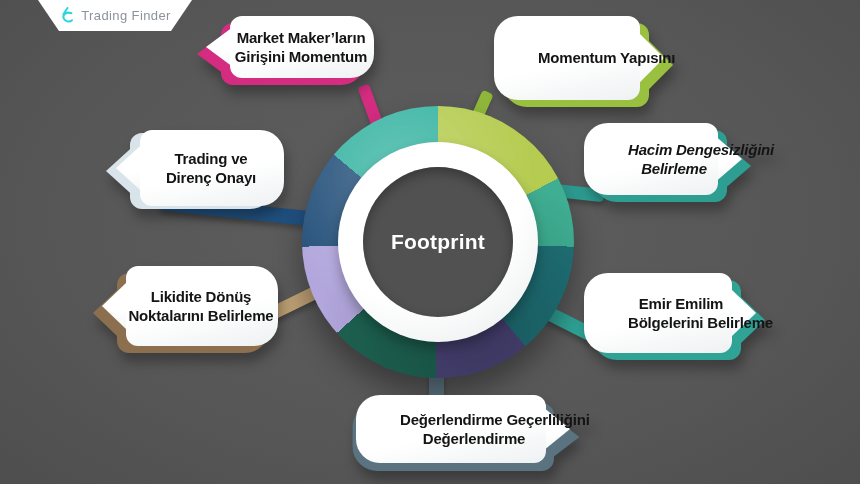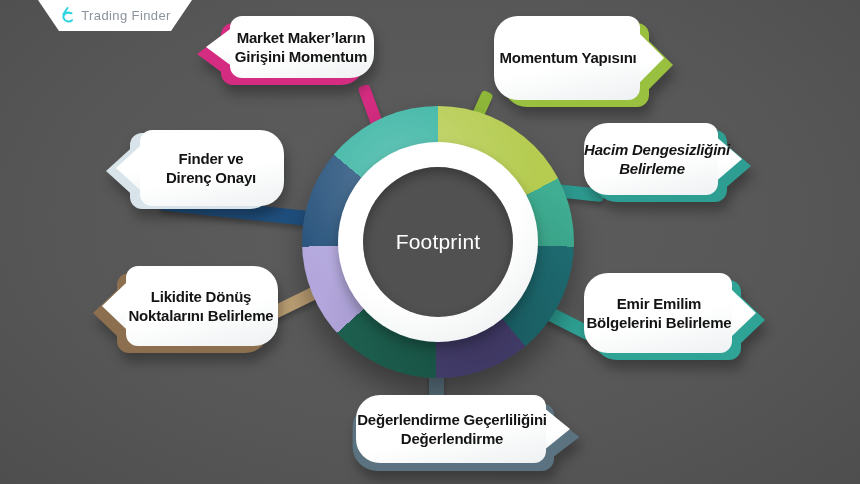--- a/index.html
+++ b/index.html
@@ -18,39 +18,39 @@
   .donut .ring{position:absolute;inset:0;border-radius:50%;}
   .donut .gloss{position:absolute;inset:0;border-radius:50%;
     background:radial-gradient(circle at 36% 26%, rgba(255,255,255,.25), rgba(255,255,255,0) 52%),
                radial-gradient(circle at 64% 82%, rgba(0,0,0,.22), rgba(0,0,0,0) 55%);}
   .donut .white-ring{position:absolute;inset:36px;border-radius:50%;
     background:radial-gradient(circle at 38% 28%, #ffffff 55%, #e7eaeb);
     box-shadow:0 6px 12px rgba(0,0,0,.28);}
   .donut .center{position:absolute;inset:61px;border-radius:50%;background:#515151;
     box-shadow:inset 0 5px 12px rgba(0,0,0,.32);
     display:flex;flex-direction:column;justify-content:center;text-align:center;
-    color:#fff;font-weight:400;font-size:21px;line-height:1.25;letter-spacing:.2px;}
+    color:#fff;font-weight:700;font-size:21px;line-height:1.25;letter-spacing:.2px;}
 
   
   .callout{position:absolute;filter:drop-shadow(3px 9px 6px rgba(0,0,0,.30));}
   .callout .under,.callout .front{position:absolute;inset:0;}
   .callout i{position:absolute;display:block;}
   .callout .box{top:0;bottom:0;}
   .point-left  .box{left:24px;right:0;border-radius:12px 24px 24px 12px;}
   .point-left  .tip{left:0;width:36px;top:7%;bottom:7%;clip-path:polygon(100% 0,0 50%,100% 100%);}
   .point-right .box{left:0;right:24px;border-radius:24px 12px 12px 24px;}
   .point-right .tip{right:0;width:36px;top:7%;bottom:7%;clip-path:polygon(0 0,100% 50%,0 100%);}
   .under i{background:var(--accent);}
   .front i{background:linear-gradient(168deg,#ffffff 55%,#eef1f2);}
   .point-left  .under{transform:translate(-9px,7px);}
   .point-right .under{transform:translate(9px,7px);}
   .callout.destek  .under{transform:translate(-10px,3px);}
   .callout.kirilim .under{transform:translate(3px,8px) scaleX(1.06);}
   .callout .label{position:absolute;inset:0;display:flex;flex-direction:column;justify-content:center;
-    text-align:center;font-weight:700;font-size:15px;line-height:1.3;color:#141414;letter-spacing:-.2px;}
+    text-align:center;font-weight:700;font-size:15px;line-height:1.3;color:#141414;letter-spacing:-.2px;padding-left:44px;}
   .point-left  .label{padding-left:22px;}
   .point-right .label{padding-right:22px;}
   .callout .label span{display:block;white-space:nowrap;}
 
   
   .logo-badge{position:absolute;left:38px;top:0;width:154px;height:31px;background:#ffffff;
     clip-path:polygon(0 0,100% 0,calc(100% - 21px) 100%,21px 100%);
     display:flex;align-items:center;justify-content:center;gap:7px;
     font-size:13px;font-weight:500;letter-spacing:.4px;color:#8d939c;
     filter:drop-shadow(0 3px 3px rgba(0,0,0,.25));}
@@ -109,21 +109,21 @@
   <div class="callout point-left destek" style="left: 116px; top: 130px; width: 168px; height: 76px; --accent: #d9e4ea;">
     <div class="under">
         <i class="tip"></i>
         <i class="box"></i>
       </div>
     <div class="front">
         <i class="tip"></i>
         <i class="box"></i>
       </div>
     <div class="label">
-      <span>Finder ve</span>
+      <span>Trading ve</span>
       <span>Direnç Onayı</span>
     </div>
   </div>
 
   <div class="callout point-right" style="left: 584px; top: 123px; width: 158px; height: 72px; font-style: italic; --accent: #2e9e93;">
     <div class="under">
         <i class="tip"></i>
         <i class="box"></i>
       </div>
     <div class="front">

